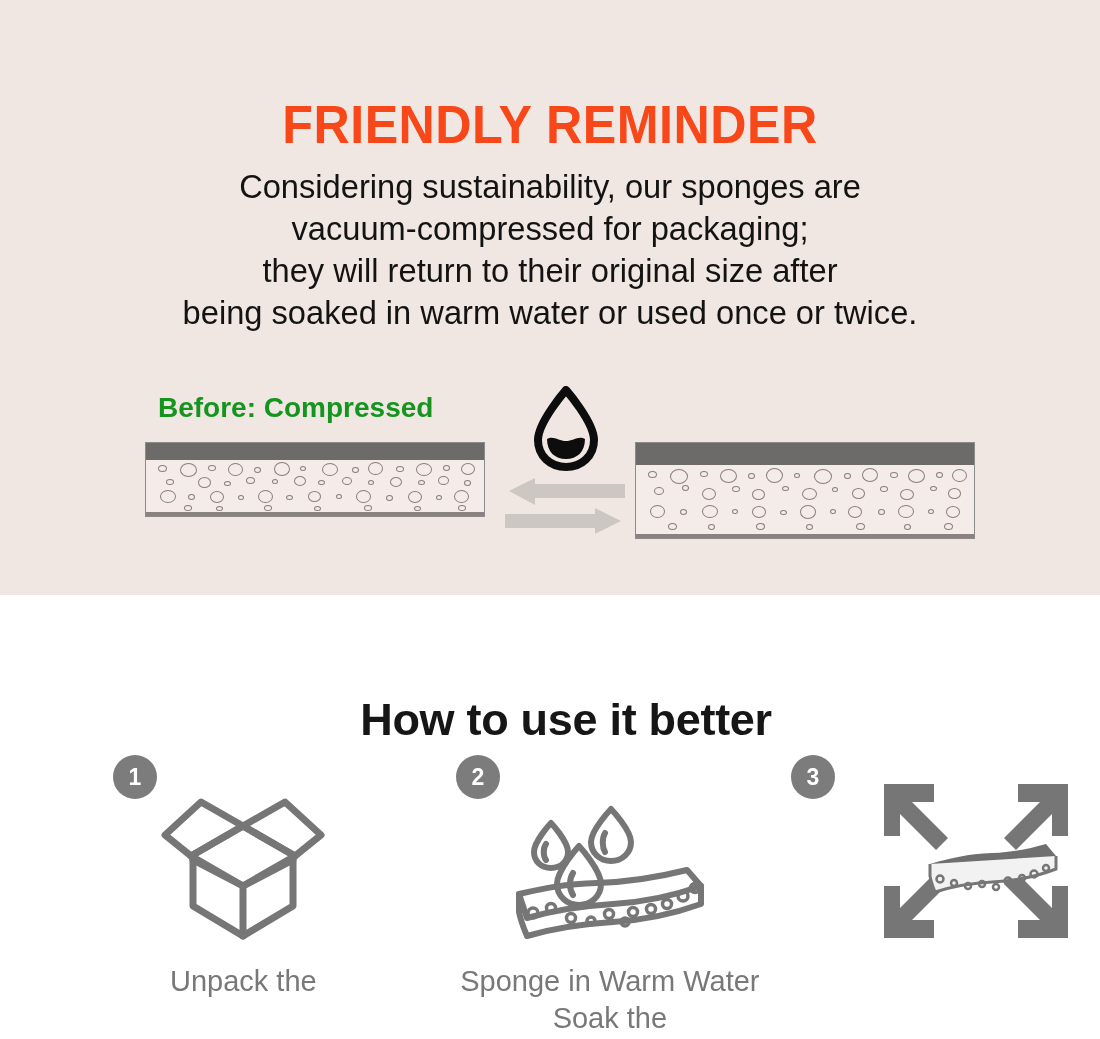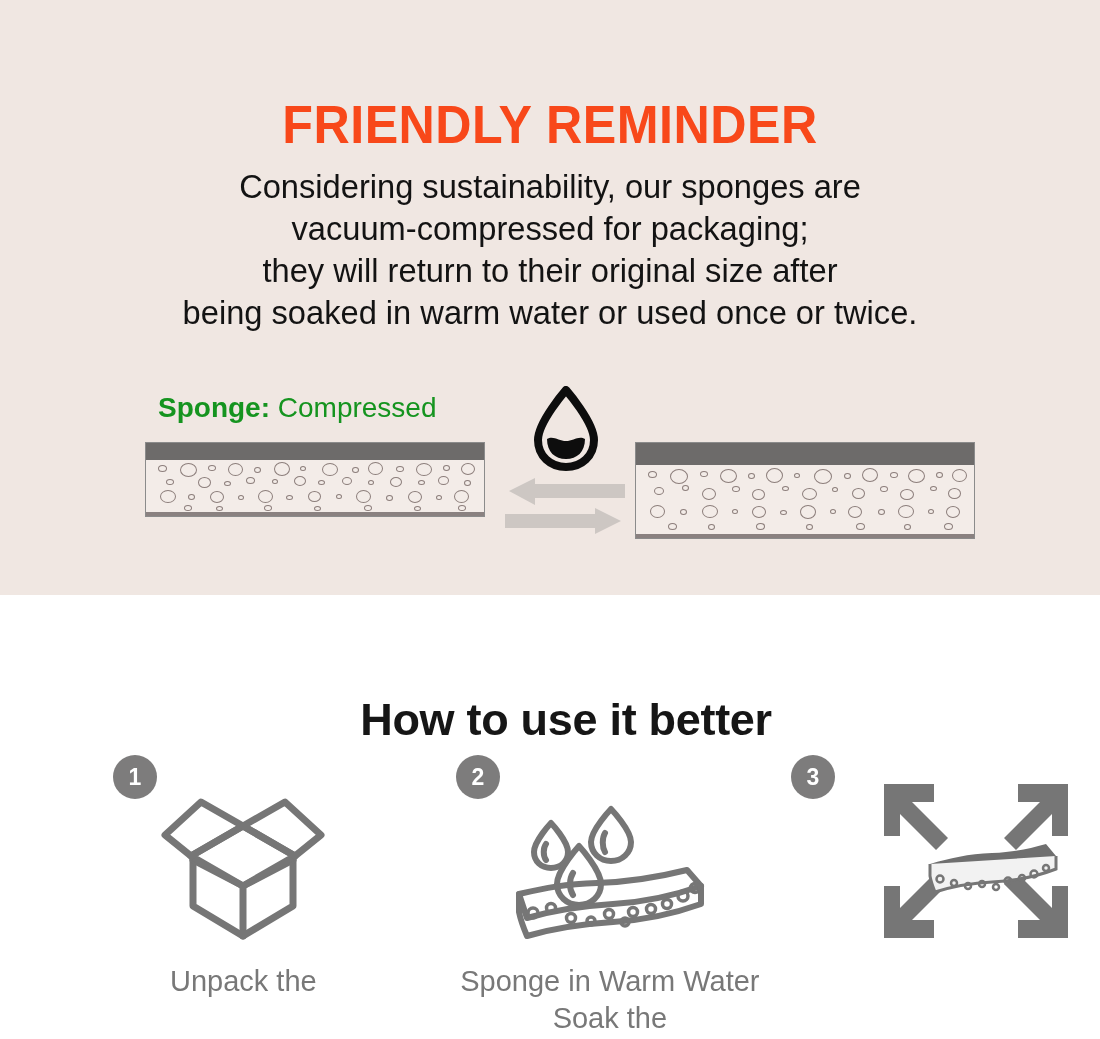--- a/index.html
+++ b/index.html
@@ -64,21 +64,21 @@
     width: 1100px;
     height: 170px;
   }
   .cmp-label {
     position: absolute;
     font-size: 28px;
     color: #15941f;
     white-space: nowrap;
   }
   .cmp-label b { font-weight: bold; }
-  .cmp-label .rest { font-weight: normal; }
+  .cmp-label .rest { font-weight: bold; }
 
   .label-before { left: 158px; top: 0px; }
   .label-after  { left: 684px; top: 0px; }
 
   
   .sponge {
     position: absolute;
     background: #f3ece8;
     border: 1px solid #8b8b8b;
     box-sizing: border-box;
@@ -199,21 +199,21 @@
     <div class="reminder-body">
       <div>Considering sustainability, our sponges are</div>
       <div>vacuum-compressed for packaging;</div>
       <div>they will return to their original size after</div>
       <div>being soaked in warm water or used once or twice.</div>
     </div>
 
     <div class="compare">
 
       <div class="cmp-label label-before">
-        <b>Sponge:</b>
+        <b>Before:</b>
         <span class="rest">Compressed</span>
       </div>
 
 
       <div class="sponge sponge-before">
         <div class="cap"></div>
         <div class="foot"></div>
         <div class="pore" style="left:12px;  top:22px; width:9px;  height:7px;"></div>
         <div class="pore" style="left:34px;  top:20px; width:17px; height:14px;"></div>
         <div class="pore" style="left:62px;  top:22px; width:8px;  height:6px;"></div>

